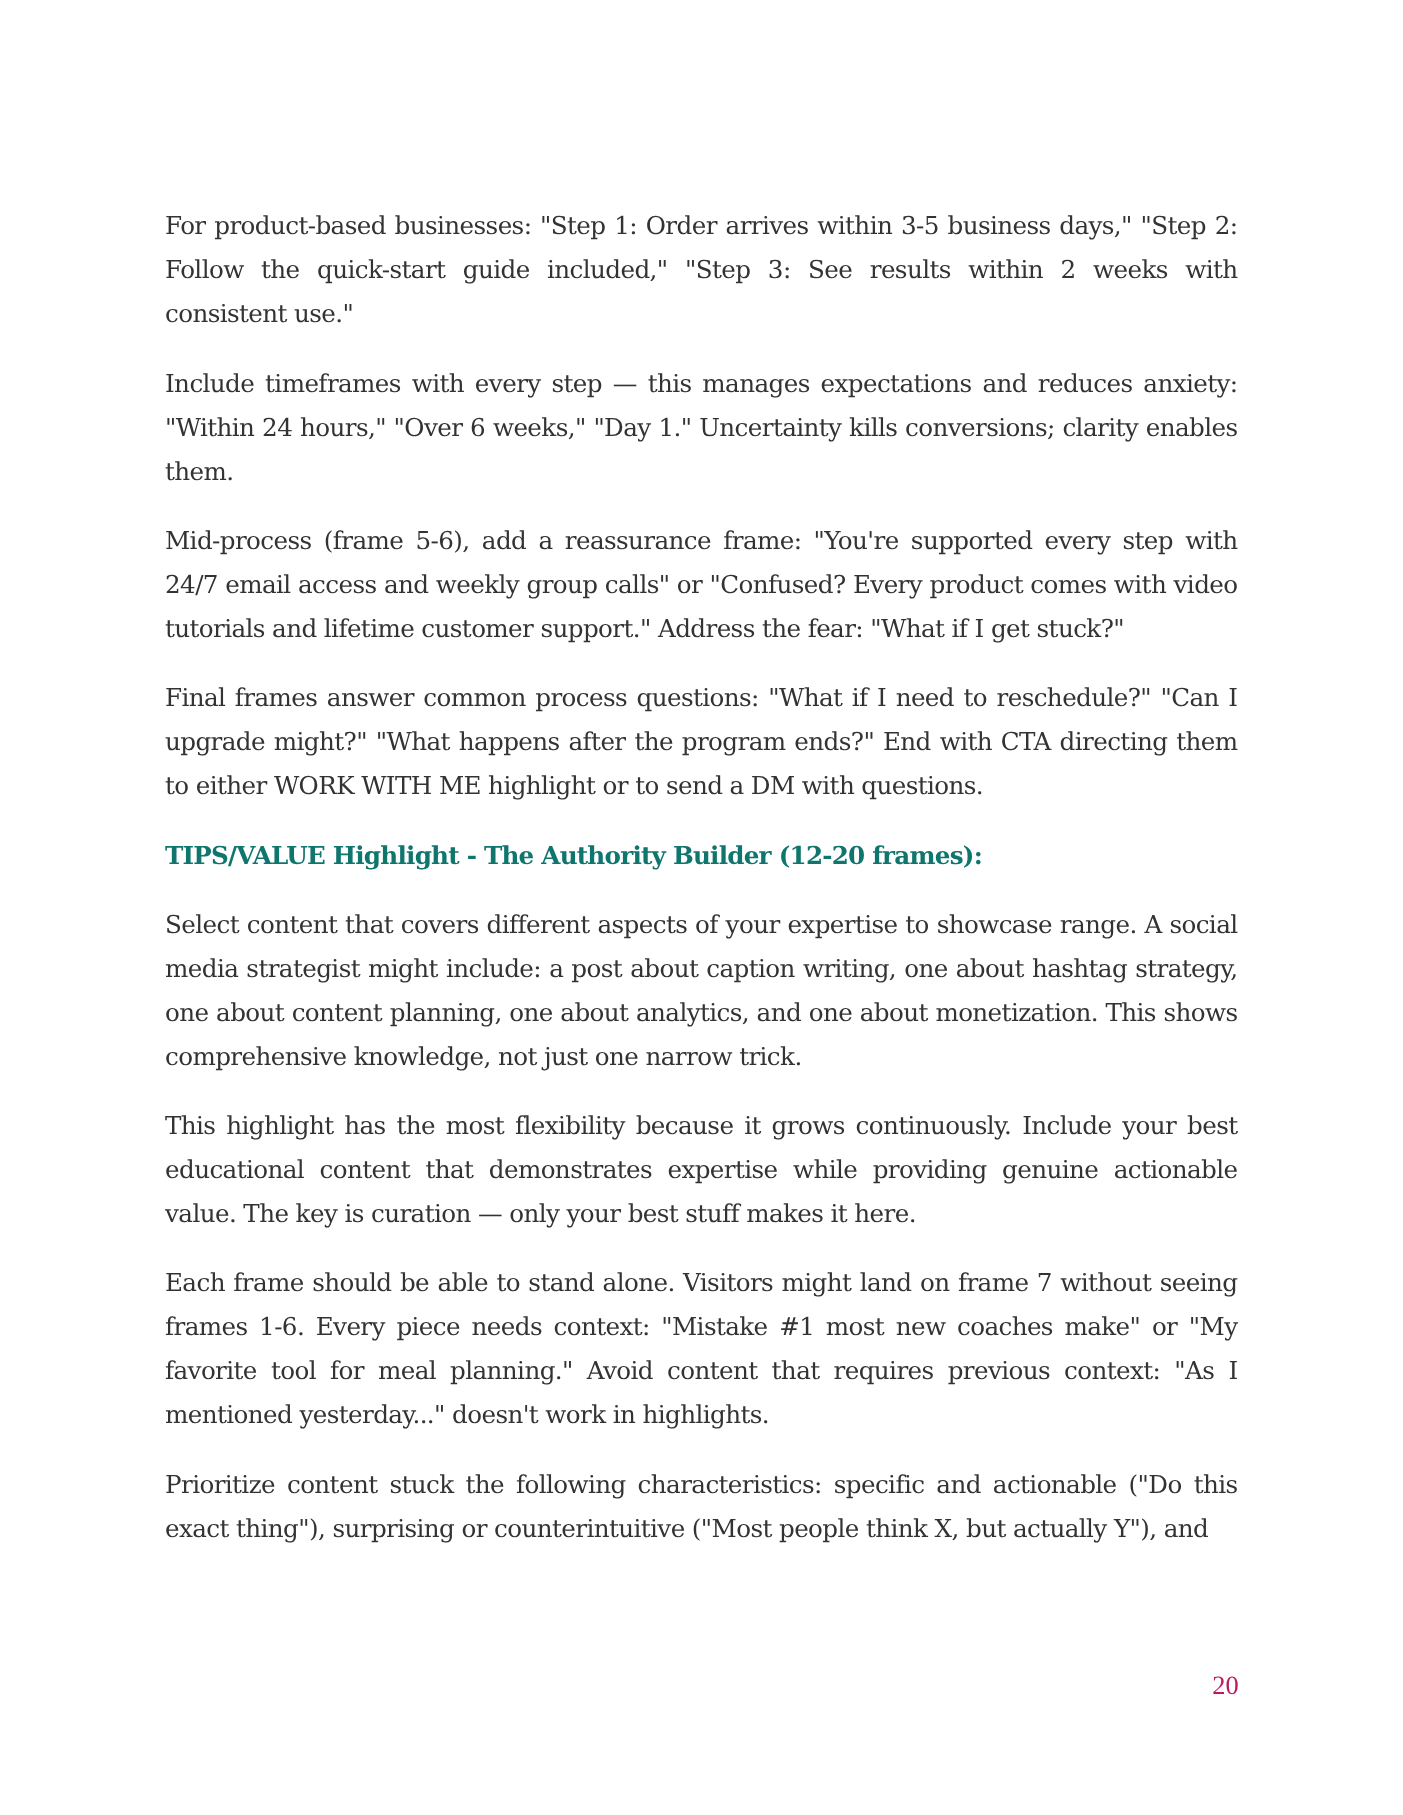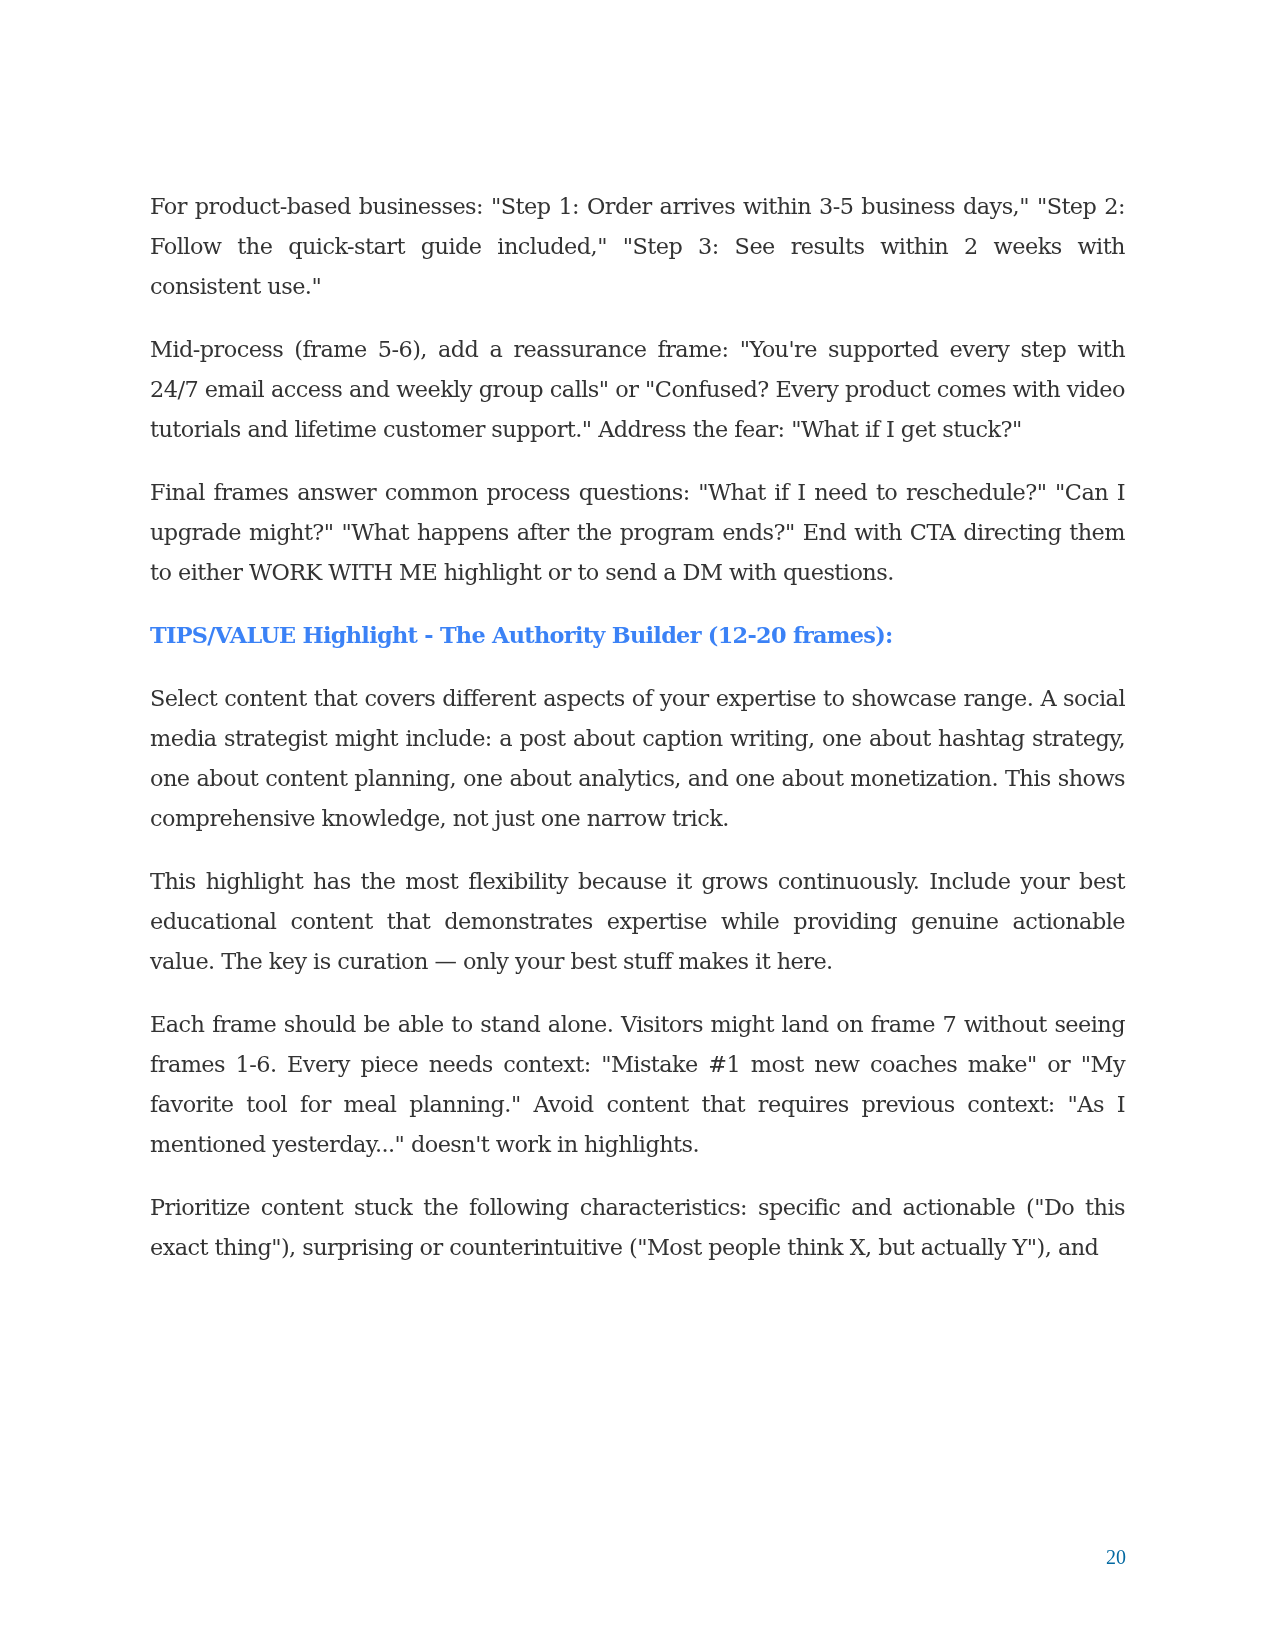--- a/index.html
+++ b/index.html
@@ -25,40 +25,40 @@
       letter-spacing: -0.55px;
     }
     .para {
       margin: 0 0 23px 0;
       text-align: justify;
       text-align-last: left;
     }
     .heading {
       margin: 0 0 23px 0;
       font-weight: bold;
-      color: #3b82f6;
+      color: #0f766e;
       letter-spacing: -0.7px;
     }
     .page-number {
       position: absolute;
       left: 1060px;
       top: 1520px;
       width: 66px;
       text-align: right;
       font-family: "Liberation Serif", serif;
-      font-size: 20px;
-      color: #0369a1;
-      margin-top: 26px;
+      font-size: 24px;
+      color: #be185d;
     }
   </style>
 </head>
 <body>
 
 <div class="page-body">
   <p class="para">For product-based businesses: "Step 1: Order arrives within 3-5 business days," "Step 2: Follow the quick-start guide included," "Step 3: See results within 2 weeks with consistent use."</p>
+  <p class="para">Include timeframes with every step — this manages expectations and reduces anxiety: "Within 24 hours," "Over 6 weeks," "Day 1." Uncertainty kills conversions; clarity enables them.</p>
   <p class="para">Mid-process (frame 5-6), add a reassurance frame: "You're supported every step with 24/7 email access and weekly group calls" or "Confused? Every product comes with video tutorials and lifetime customer support." Address the fear: "What if I get stuck?"</p>
   <p class="para">Final frames answer common process questions: "What if I need to reschedule?" "Can I upgrade might?" "What happens after the program ends?" End with CTA directing them to either WORK WITH ME highlight or to send a DM with questions.</p>
   <p class="heading">TIPS/VALUE Highlight - The Authority Builder (12-20 frames):</p>
   <p class="para">Select content that covers different aspects of your expertise to showcase range. A social media strategist might include: a post about caption writing, one about hashtag strategy, one about content planning, one about analytics, and one about monetization. This shows comprehensive knowledge, not just one narrow trick.</p>
   <p class="para">This highlight has the most flexibility because it grows continuously. Include your best educational content that demonstrates expertise while providing genuine actionable value. The key is curation — only your best stuff makes it here.</p>
   <p class="para">Each frame should be able to stand alone. Visitors might land on frame 7 without seeing frames 1-6. Every piece needs context: "Mistake #1 most new coaches make" or "My favorite tool for meal planning." Avoid content that requires previous context: "As I mentioned yesterday..." doesn't work in highlights.</p>
   <p class="para">Prioritize content stuck the following characteristics: specific and actionable ("Do this exact thing"), surprising or counterintuitive ("Most people think X, but actually Y"), and</p>
 </div>
 
 <div class="page-number">20</div>

